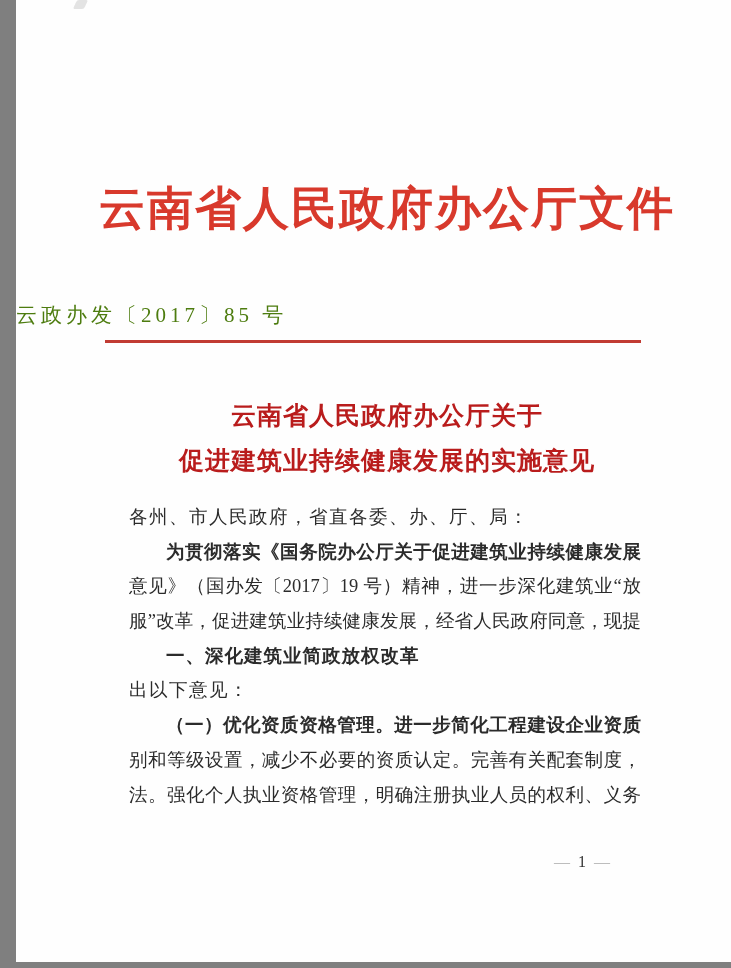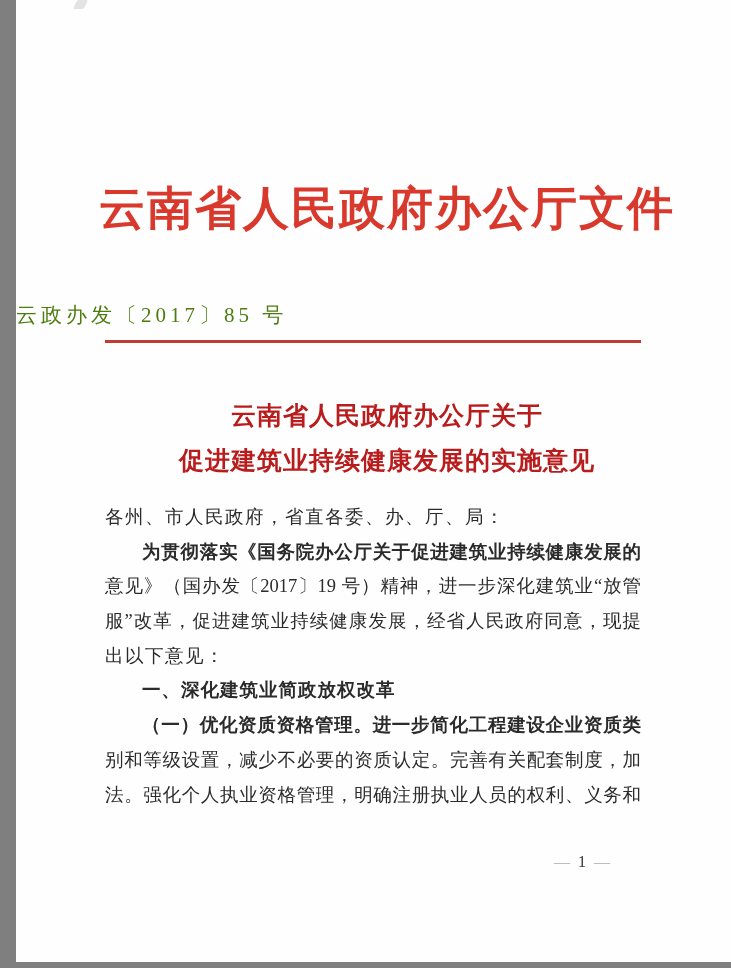--- a/index.html
+++ b/index.html
@@ -63,20 +63,21 @@
     width: 536px;
     font-size: 18.5px;
     color: #2b2b2b;
   }
   .line {
     height: 34.7px;
     line-height: 34.7px;
     letter-spacing: 1.5px;
     white-space: nowrap;
     overflow: hidden;
+    margin-left: 24px;
   }
   .line.fill {
     text-align: justify;
     text-align-last: justify;
     white-space: normal;
     letter-spacing: 0;
   }
   .line.indent { text-indent: 2em; font-weight: bold; }
   .line.heading {
     font-weight: bold;
@@ -109,22 +110,22 @@
   <div class="doc-title">
     <div>云南省人民政府办公厅关于</div>
     <div>促进建筑业持续健康发展的实施意见</div>
   </div>
 
   <div class="body-block">
     <div class="line">各州、市人民政府，省直各委、办、厅、局：</div>
     <div class="line indent fill">为贯彻落实《国务院办公厅关于促进建筑业持续健康发展的</div>
     <div class="line fill">意见》（国办发〔2017〕19 号）精神，进一步深化建筑业“放管</div>
     <div class="line fill">服”改革，促进建筑业持续健康发展，经省人民政府同意，现提</div>
+    <div class="line heading indent">一、深化建筑业简政放权改革</div>
     <div class="line">出以下意见：</div>
-    <div class="line heading indent">一、深化建筑业简政放权改革</div>
     <div class="line indent fill">（一）优化资质资格管理。进一步简化工程建设企业资质类</div>
     <div class="line fill">别和等级设置，减少不必要的资质认定。完善有关配套制度，加</div>
     <div class="line fill">法。强化个人执业资格管理，明确注册执业人员的权利、义务和</div>
   </div>
 
   <div class="page-number">
     <span class="dash">—</span><span class="num">1</span><span class="dash">—</span>
   </div>
 </div>
 

